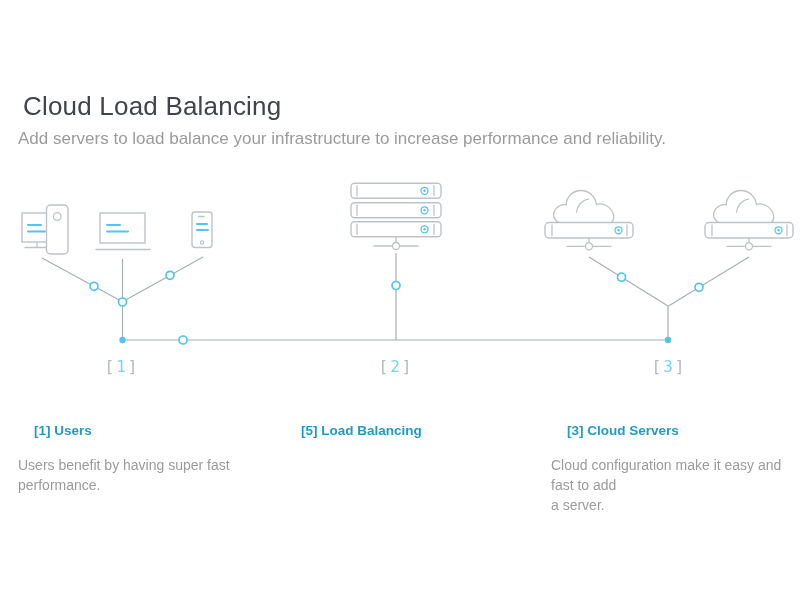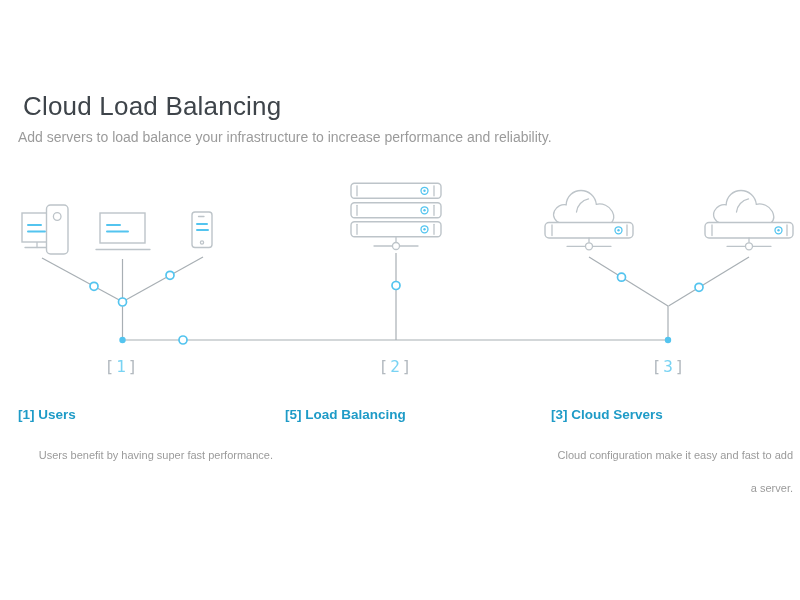--- a/index.html
+++ b/index.html
@@ -7,46 +7,46 @@
     width:800px;height:600px;position:relative;background:#ffffff;overflow:hidden;
     font-family:"Liberation Sans", sans-serif;
   }
   .page-title{
     position:absolute;left:18px;top:86px;margin:5px;
     font-size:26px;font-weight:400;letter-spacing:.2px;
     color:var(--color-title,#3e444a);
   }
   .page-subtitle{
     position:absolute;left:18px;top:129px;margin:0;
-    font-size:14px;color:var(--color-body,#9b9b9b);
+    font-size:17px;color:var(--color-body,#9b9b9b);
   }
   svg.diagram{position:absolute;left:0;top:0;z-index:1;}
   .ln{stroke:var(--color-connector,#a8afb4);stroke-width:1.2;fill:none;}
   .dev{stroke:var(--color-outline,#bdc4c9);stroke-width:1.4;fill:#ffffff;}
   .devln{stroke:var(--color-outline,#bdc4c9);stroke-width:1.3;fill:none;stroke-linecap:round;}
   .blue-ln{stroke:var(--color-accent,#53c4ef);stroke-width:2;stroke-linecap:round;}
   .node{fill:#ffffff;stroke:var(--color-accent,#53c4ef);stroke-width:1.7;}
   .dot{fill:var(--color-accent,#53c4ef);}
   .stand{fill:#ffffff;stroke:var(--color-outline,#bdc4c9);stroke-width:1.3;}
   .icon-ring{fill:none;stroke:var(--color-accent,#53c4ef);stroke-width:1.3;}
   .icon-dot{fill:var(--color-accent,#53c4ef);}
   .diagram-label{
     position:absolute;top:357px;width:64px;text-align:center;z-index:2;
     font-family:"DejaVu Sans Mono", monospace;font-size:16px;letter-spacing:2px;
   }
   .diagram-label .bracket{color:var(--color-label-bracket,#b2b9bf);}
   .diagram-label .num{color:var(--color-label-number,#79d3f3);}
   .section{position:absolute;top:407px;z-index:2;}
   .section h3{
-    margin:0;font-size:13.5px;font-weight:700;
+    margin:16px;font-size:13.5px;font-weight:700;
     color:var(--color-heading,#1e9bc7);
   }
   .section p{
-    margin:17px 0 0 0;font-size:11px;line-height:33px;
-    color:var(--color-body,#9b9b9b);white-space:pre-line;text-align:right;
+    margin:17px 0 0 0;font-size:14px;line-height:20px;
+    color:var(--color-body,#9b9b9b);white-space:pre-line;
   }
   .col-1{left:18px;width:255px;}
   .col-2{left:285px;width:255px;}
   .col-3{left:551px;width:242px;}
 </style>
 </head>
 <body>
 
 <h1 class="page-title">Cloud Load Balancing</h1>
 <p class="page-subtitle">Add servers to load balance your infrastructure to increase performance and reliability.</p>

